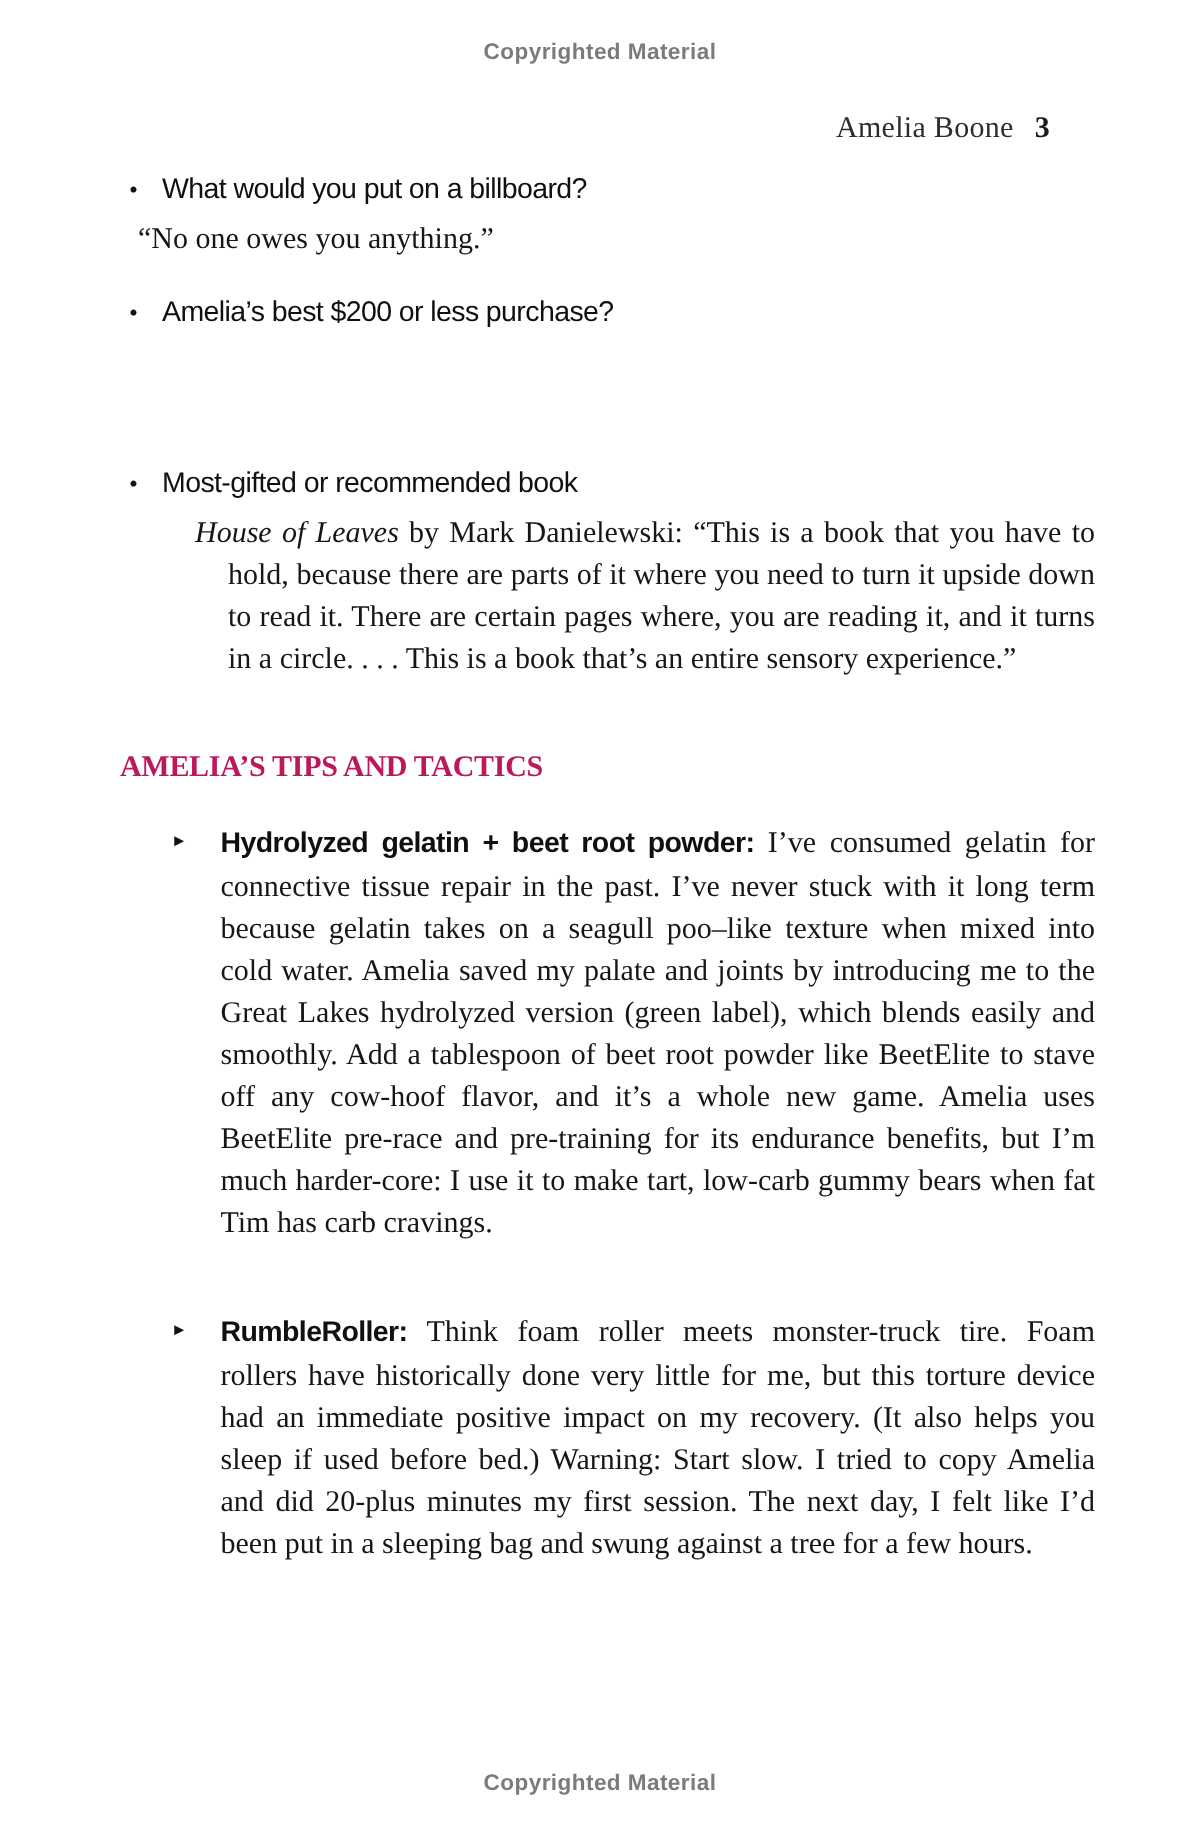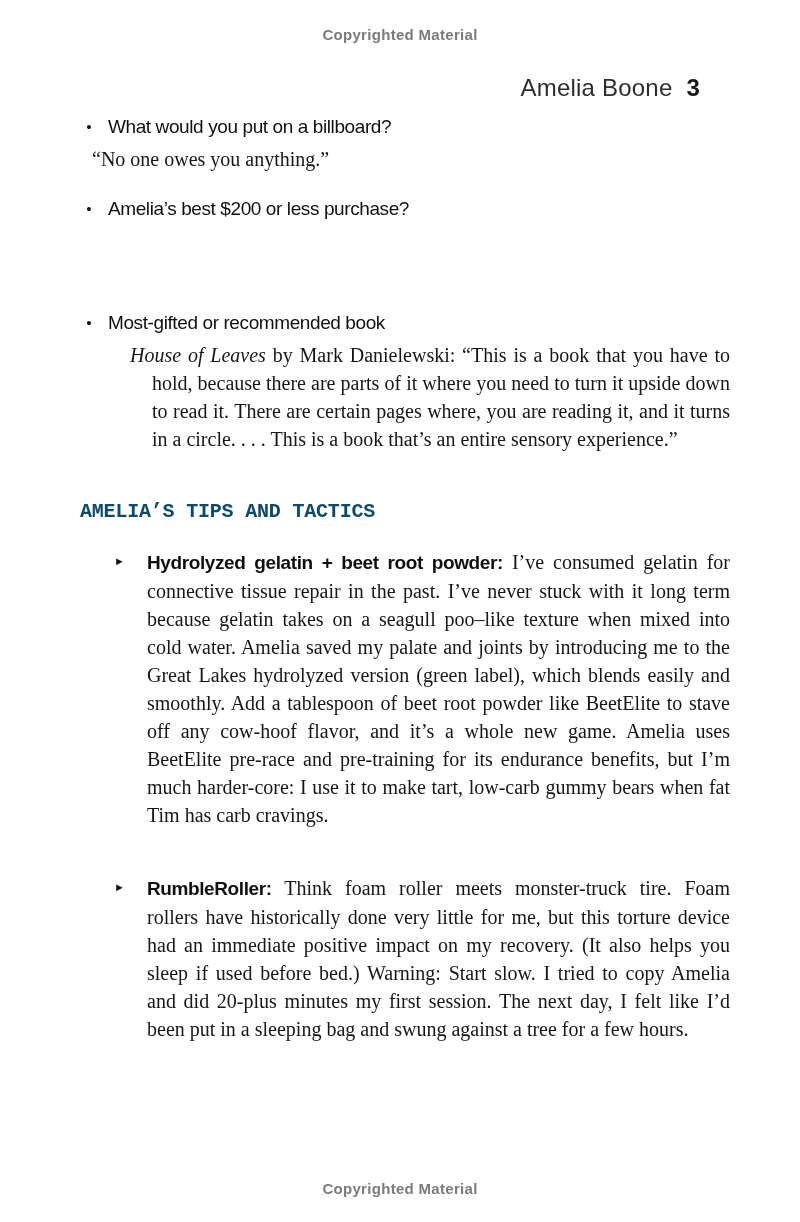--- a/index.html
+++ b/index.html
@@ -27,22 +27,22 @@
     letter-spacing: 0.3px;
     color: #7b7b7b;
   }
   .watermark.top { top: 26px; }
   .watermark.bottom { top: 1180px; }
 
   .running-header {
     position: absolute;
     top: 74px;
     right: 100px;
-    font-family: Liberation Sans, sans-serif;
-    font-size: 24px;
+    font-family: Liberation Serif, serif;
+    font-size: 20px;
     color: #2d2d2d;
     letter-spacing: 0.2px;
   }
   .running-header .pagenum {
     font-weight: 700;
     margin-left: 14px;
     color: #1a1a1a;
   }
 
   .block {
@@ -81,25 +81,25 @@
   .answer.book {
     padding-left: 60px;
     text-indent: -22px;
   }
   .answer .ital { font-style: italic; }
 
   .section-heading {
     position: absolute;
     left: 80px;
     margin: 0;
-    font-family: Liberation Mono, monospace;
+    font-family: Liberation Serif, serif;
     font-weight: 700;
     font-size: 20px;
     letter-spacing: -0.2px;
-    color: #0c4a6e;
+    color: #be185d;
   }
 
   .tip {
     position: absolute;
     left: 80px;
     width: 650px;
   }
   .tip .arrow {
     position: absolute;
     left: 34px;

